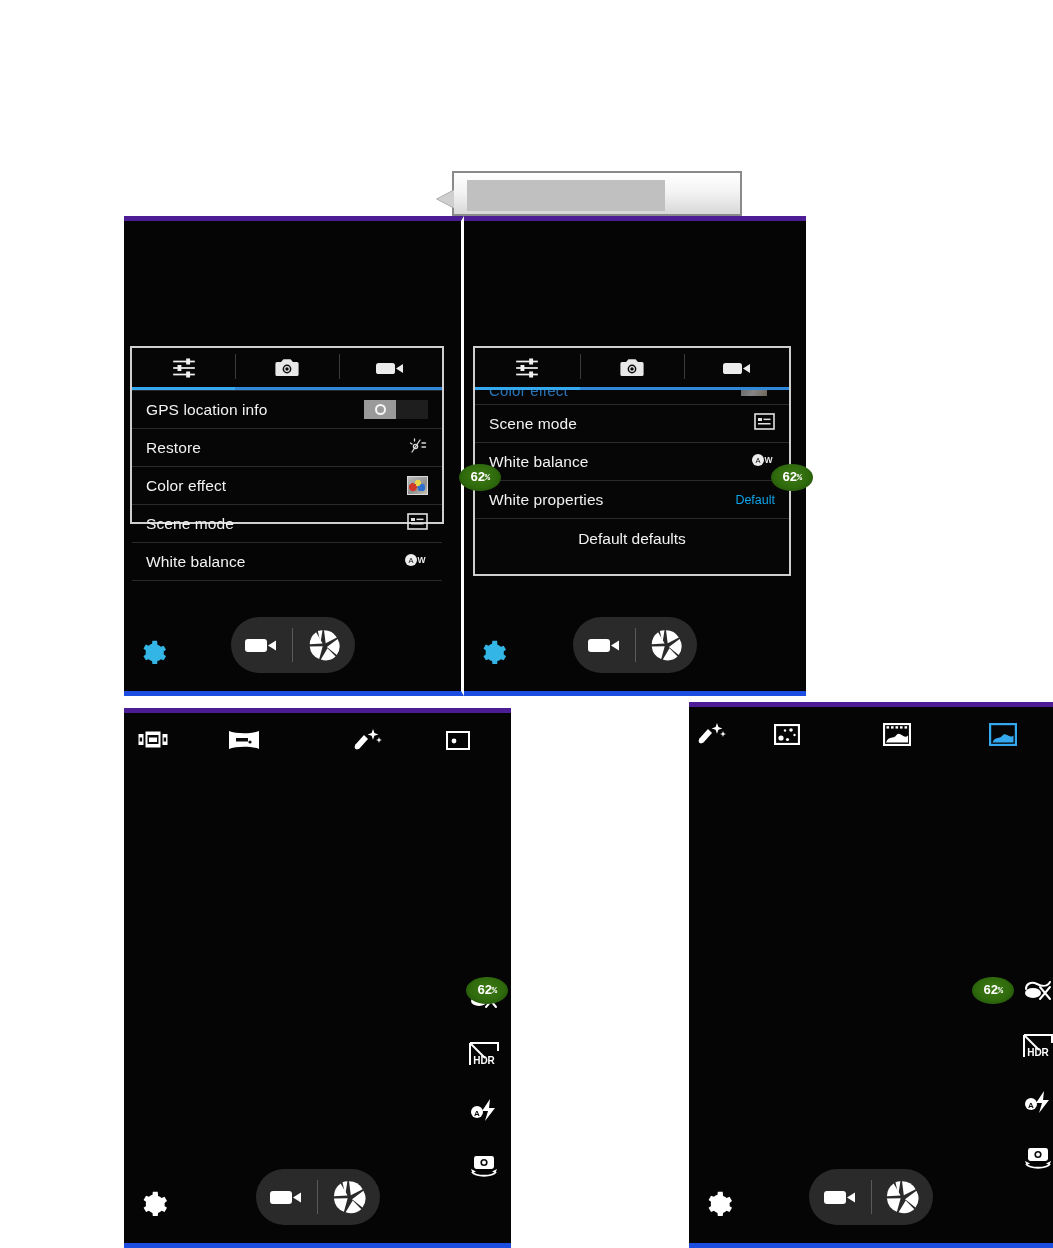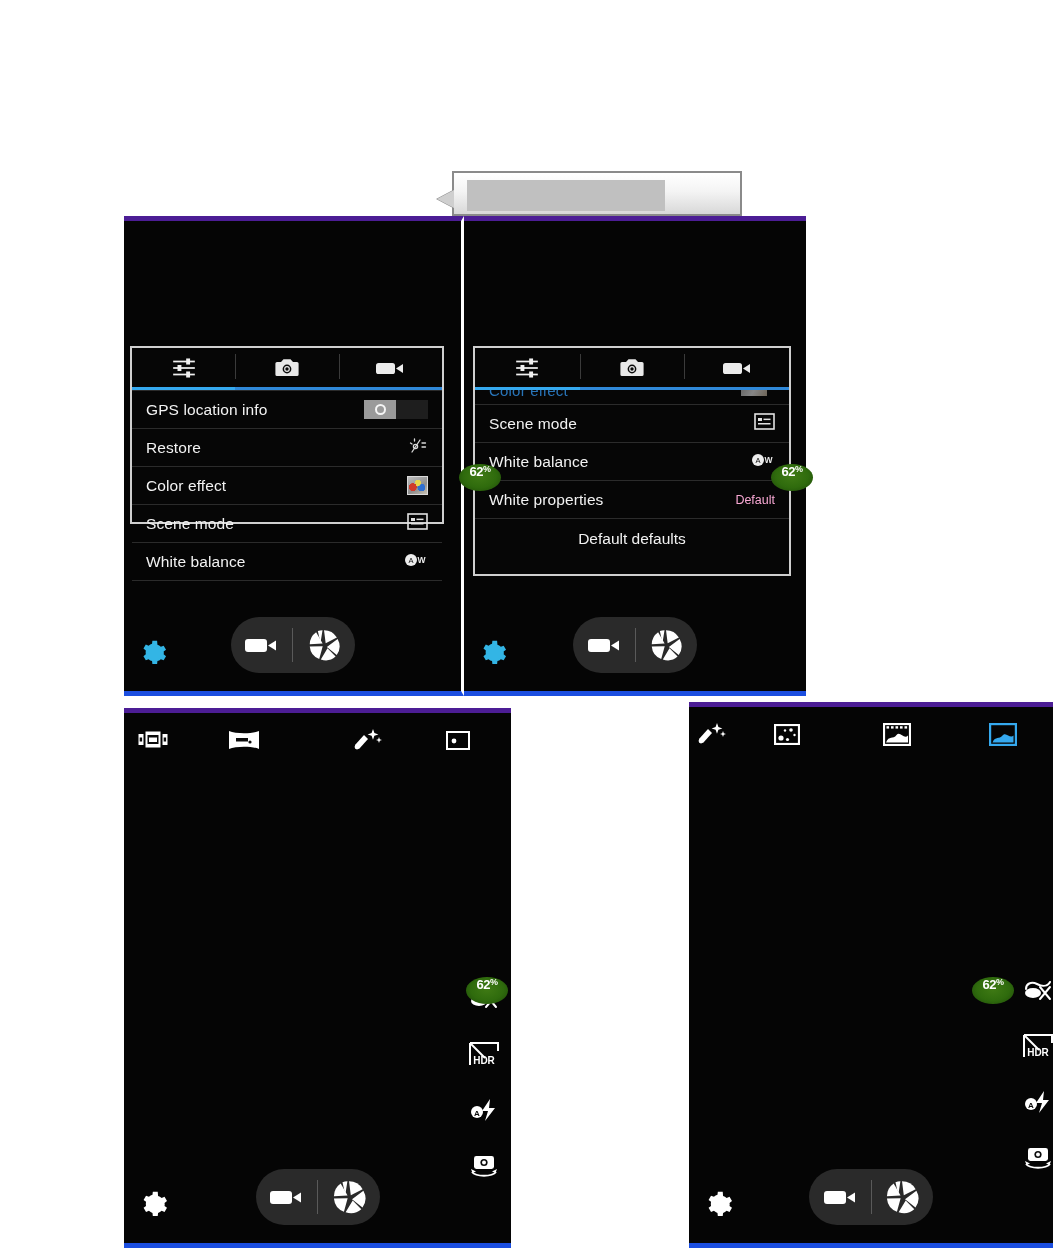--- a/index.html
+++ b/index.html
@@ -78,21 +78,21 @@
     opacity: .7;
   }
 
   .row {
     display: flex; align-items: center; justify-content: space-between;
     height: 38px; padding: 0 14px;
     border-top: 1px solid #2b2b2b;
   }
   .row:first-of-type { border-top: 1px solid #2b2b2b; }
   .row-label { color: #f2f2f2; font-size: 15.5px; letter-spacing: .1px; white-space: nowrap; }
-  .row-value { color: #f9a8d4; font-size: 12.5px; }
+  .row-value { color: #0ea5e9; font-size: 12.5px; }
   .row-footer {
     display: flex; align-items: center; justify-content: center;
     height: 40px; border-top: 1px solid #2b2b2b;
     color: #f2f2f2; font-size: 15.5px;
   }
   .row-blank { height: 20px; border-top: 1px solid #2b2b2b; }
 
   
   .toggle { width: 64px; height: 19px; background: #1e1e1e; display: flex; }
   .toggle-knob {
@@ -111,23 +111,24 @@
       radial-gradient(circle at 70% 62%, #2f6fd0 0 22%, transparent 23%),
       linear-gradient(150deg,#bdbdbd,#8d8d8d 60%,#c9c2b3);
     border: 1px solid #dadada;
   }
 
   
   .badge62 {
     position: absolute; width: 42px; height: 27px; border-radius: 50%;
     background: radial-gradient(ellipse at 50% 45%, #3f7a14 0%, #2f6b0d 55%, #1d4708 100%);
     color: #ffffff; font-size: 13px; font-weight: bold;
-    display: flex; justify-content: center;
+    display: flex; align-items: center; justify-content: center;
     letter-spacing: -.5px;
     z-index: 30;
+    font-family: Liberation Mono, monospace;
   }
   .badge62 .pct { font-size: 9px; }
 
   
   .cam-bottom { position: absolute; left: 0; right: 0; bottom: 14px; height: 64px; }
   .gear { position: absolute; left: 16px; bottom: 6px; }
   .shutter-pill {
     position: absolute; left: 50%; transform: translateX(-50%); bottom: 4px;
     width: 124px; height: 56px; border-radius: 28px;
     background: #2a2a2a;

